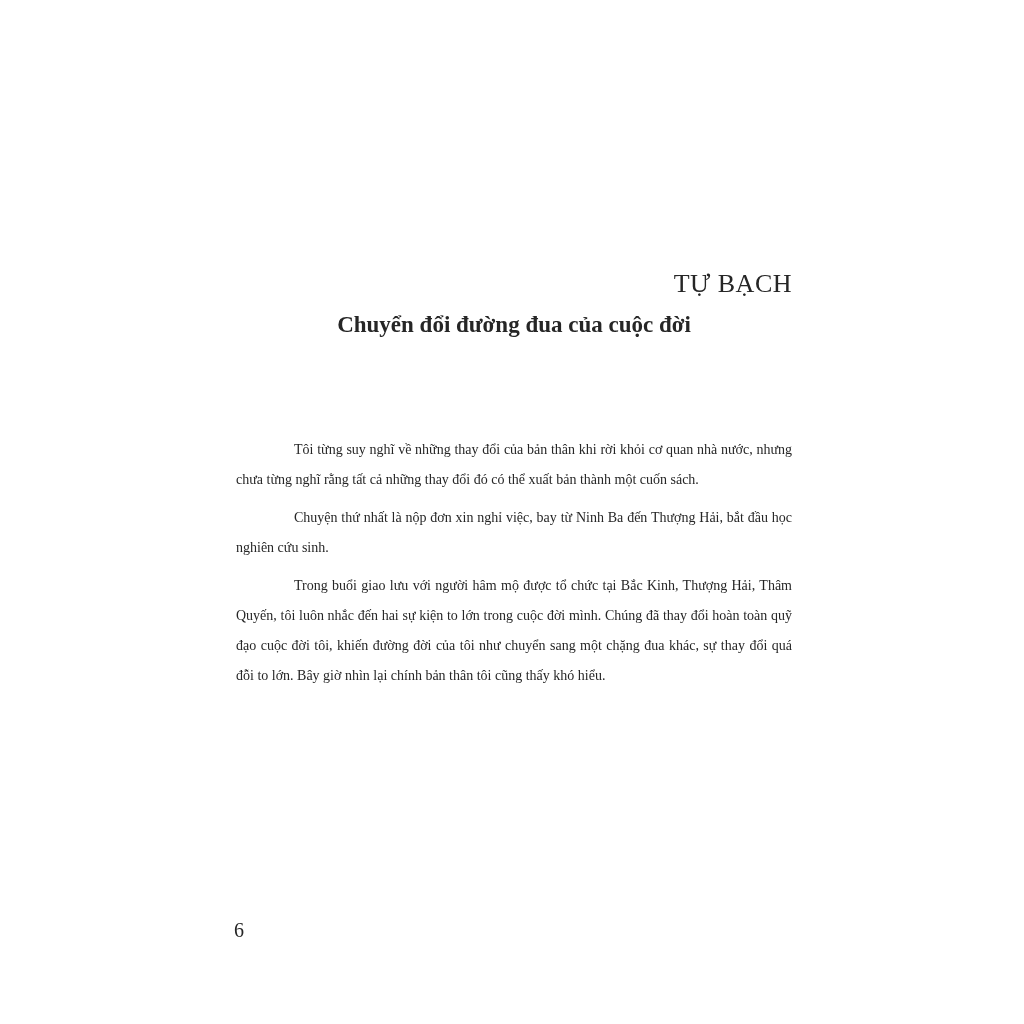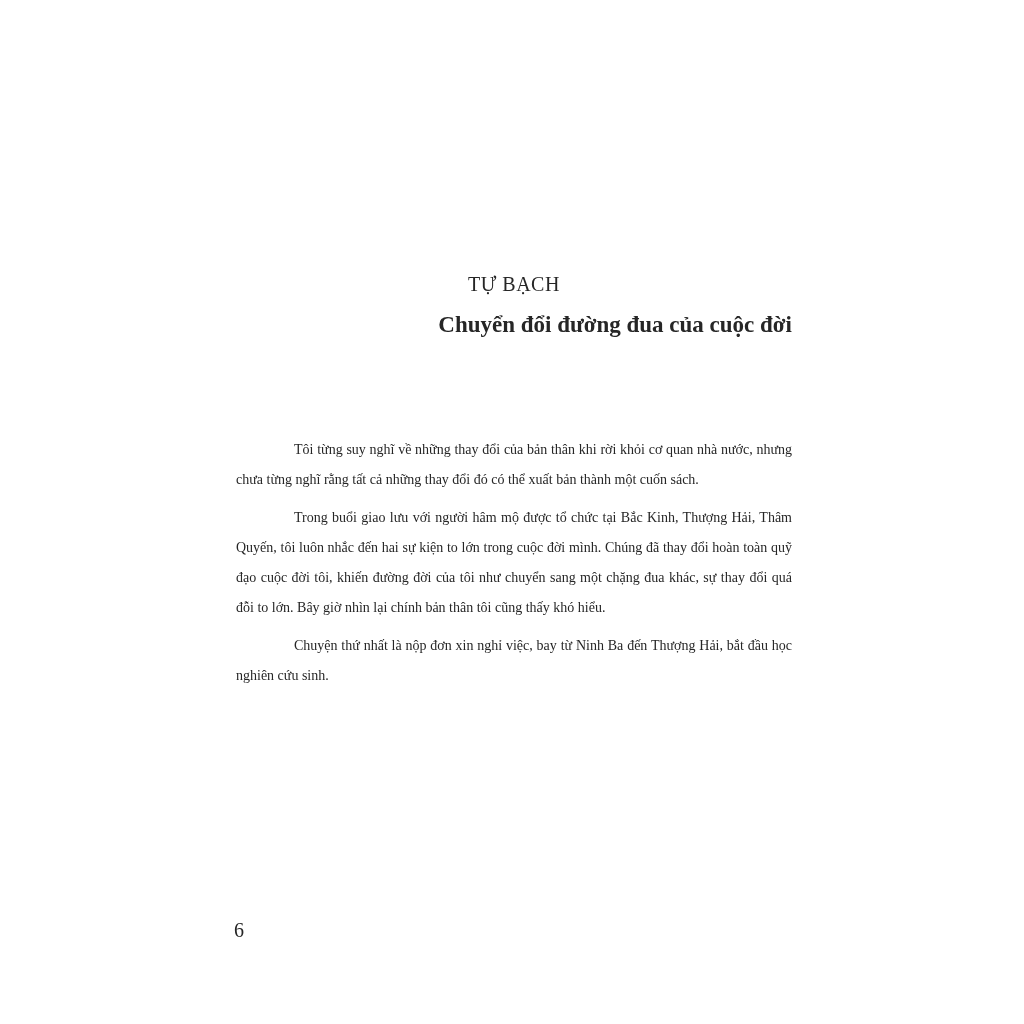--- a/index.html
+++ b/index.html
@@ -17,29 +17,29 @@
     overflow: hidden;
   }
   .content {
     position: absolute;
     left: 236px;
     top: 0;
     width: 556px;
   }
   .title {
     margin: 270px 0 0 0;
-    text-align: center;
-    font-size: 20px;
+    text-align: right;
+    font-size: 26px;
     font-weight: 400;
     letter-spacing: 0.5px;
     line-height: 28px;
   }
   .subtitle {
     margin: 13px 0 8px 0;
-    text-align: right;
+    text-align: center;
     font-size: 23px;
     font-weight: 700;
     line-height: 28px;
   }
   .body-text {
     margin-top: 96px;
   }
   p.para {
     margin: 0 0 8px 0;
     font-size: 14px;
@@ -61,18 +61,18 @@
 </style>
 </head>
 <body>
 
 <div class="page">
   <div class="content">
     <h1 class="title">TỰ BẠCH</h1>
     <h2 class="subtitle">Chuyển đổi đường đua của cuộc đời</h2>
     <div class="body-text">
       <p class="para">Tôi từng suy nghĩ về những thay đổi của bản thân khi rời khỏi cơ quan nhà nước, nhưng chưa từng nghĩ rằng tất cả những thay đổi đó có thể xuất bản thành một cuốn sách.</p>
+      <p class="para">Chuyện thứ nhất là nộp đơn xin nghỉ việc, bay từ Ninh Ba đến Thượng Hải, bắt đầu học nghiên cứu sinh.</p>
       <p class="para">Trong buổi giao lưu với người hâm mộ được tổ chức tại Bắc Kinh, Thượng Hải, Thâm Quyến, tôi luôn nhắc đến hai sự kiện to lớn trong cuộc đời mình. Chúng đã thay đổi hoàn toàn quỹ đạo cuộc đời tôi, khiến đường đời của tôi như chuyển sang một chặng đua khác, sự thay đổi quá đỗi to lớn. Bây giờ nhìn lại chính bản thân tôi cũng thấy khó hiểu.</p>
-      <p class="para">Chuyện thứ nhất là nộp đơn xin nghỉ việc, bay từ Ninh Ba đến Thượng Hải, bắt đầu học nghiên cứu sinh.</p>
     </div>
   </div>
   <div class="page-number">6</div>
 </div>
 
 </body></html>

